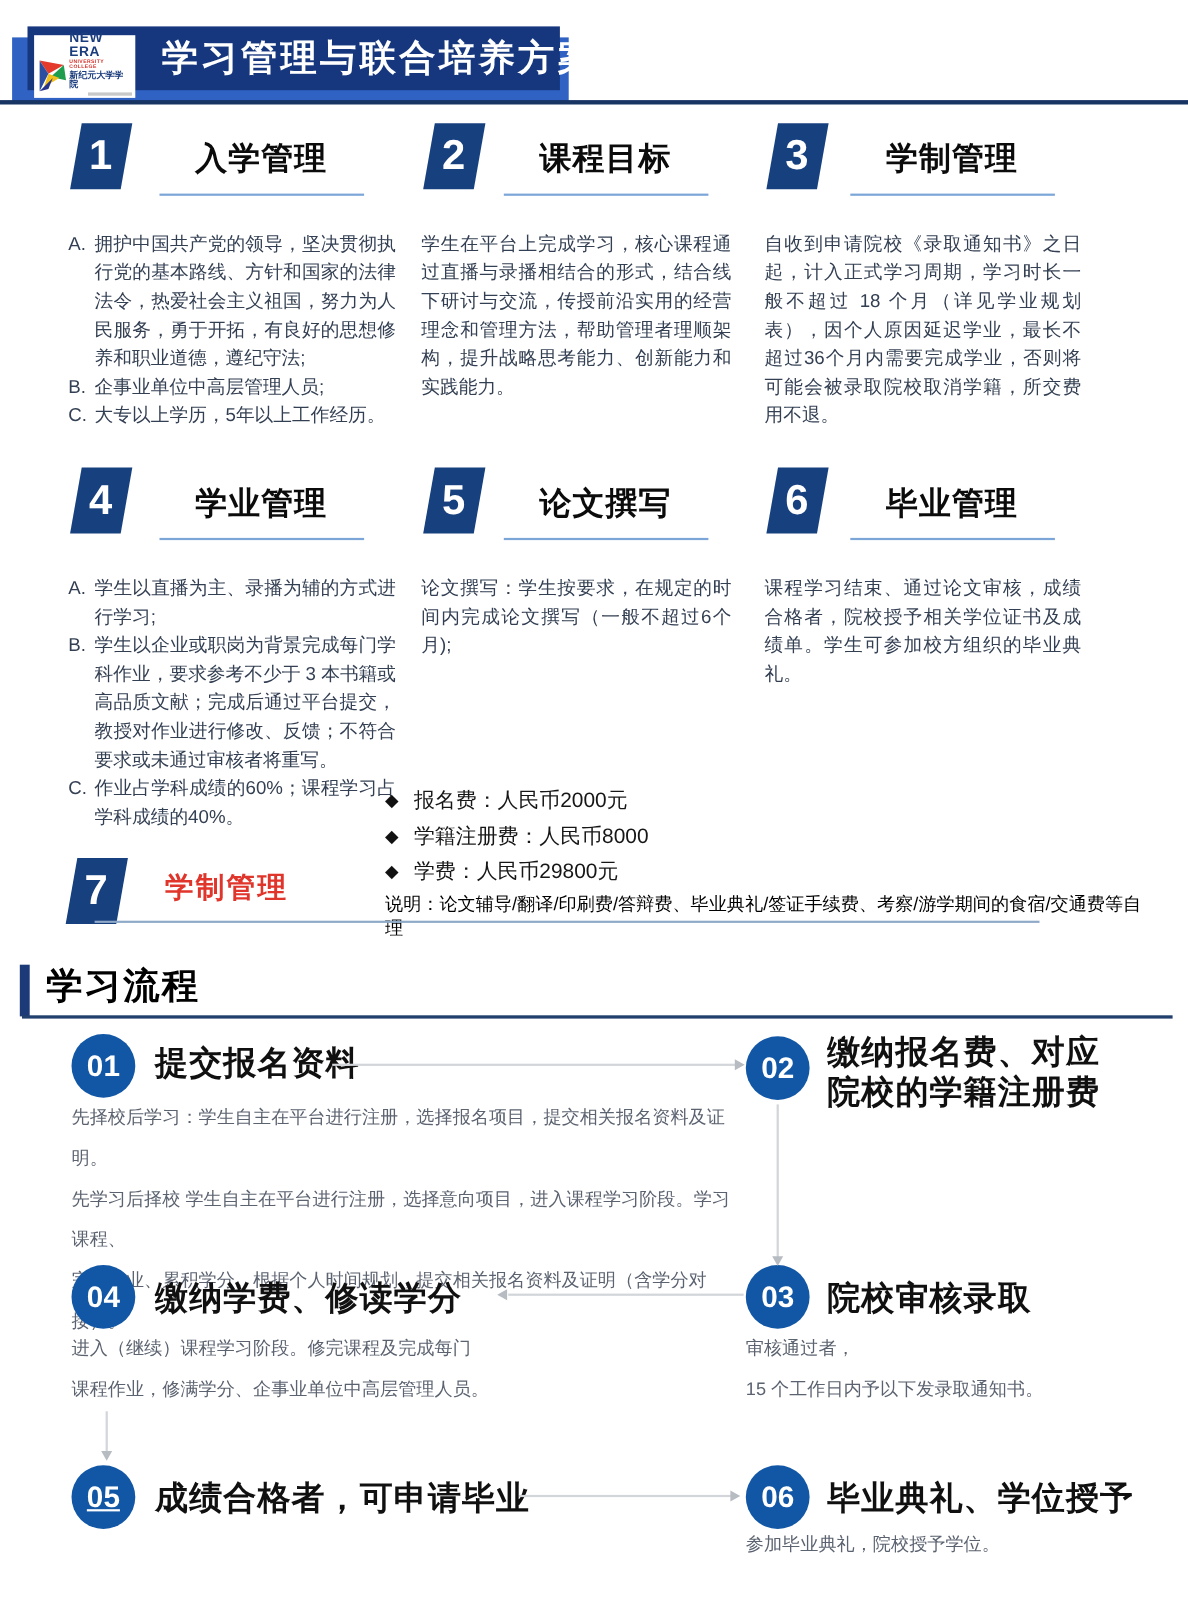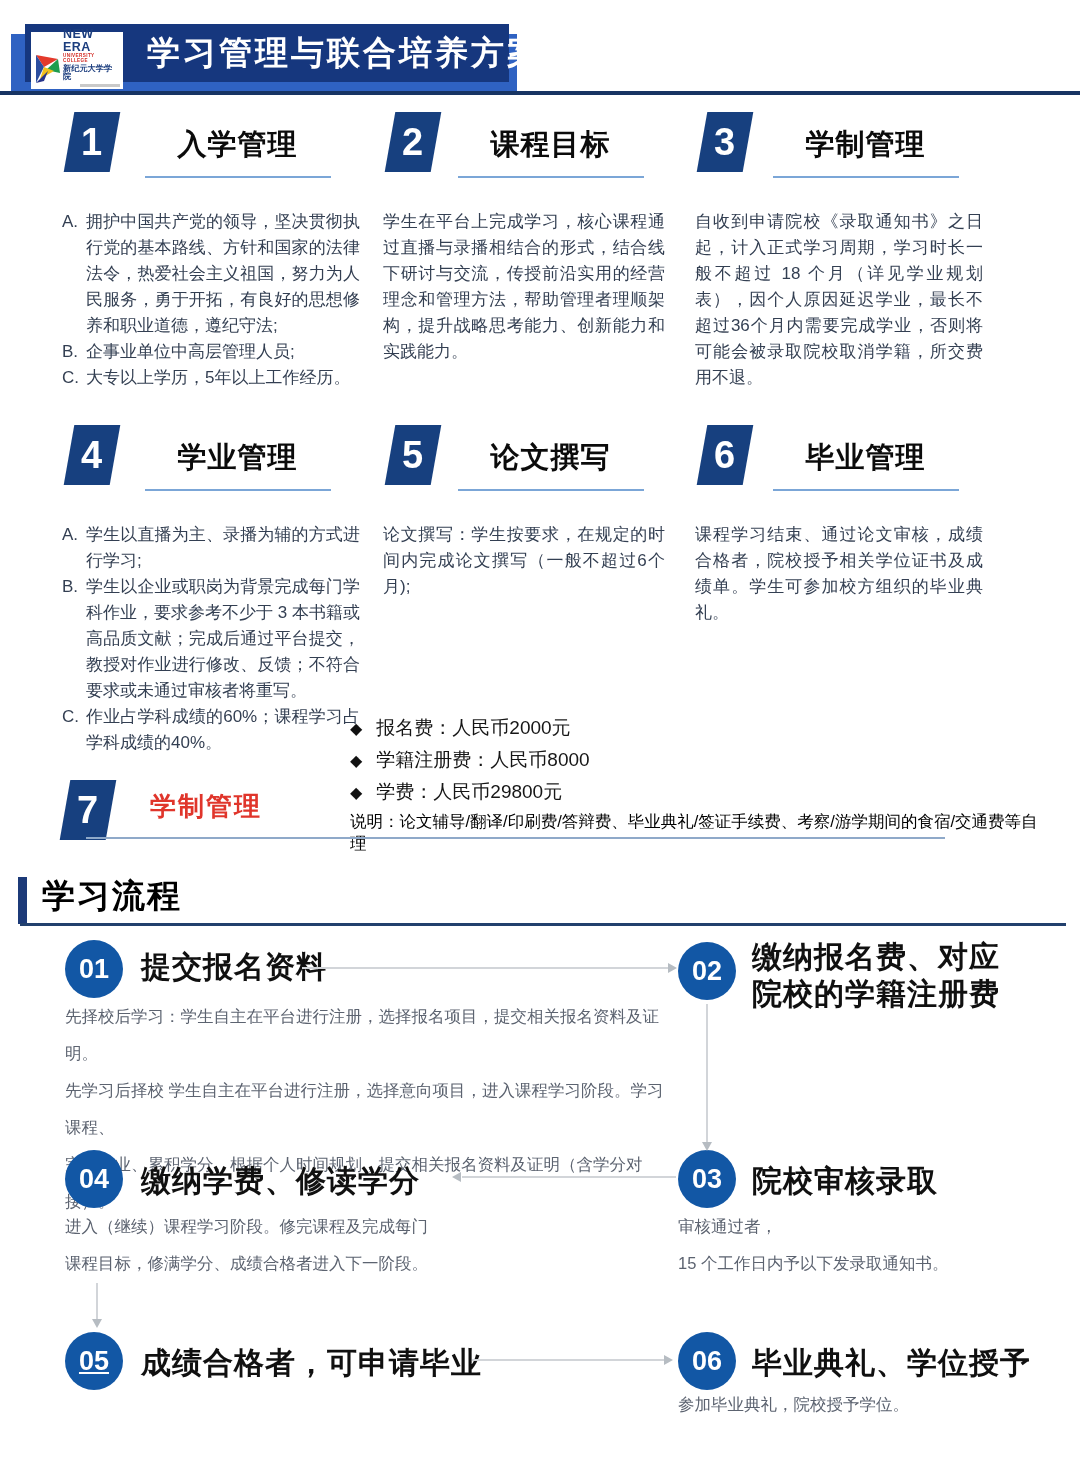--- a/index.html
+++ b/index.html
@@ -235,21 +235,21 @@
     </div>
   <div class="step-title" style="left:752px;top:1162px;">院校审核录取</div>
   <div class="step-body" style="left:678px;top:1208px;width:360px;">审核通过者，
 15 个工作日内予以下发录取通知书。</div>
 
   <div class="step-circle" style="left:65px;top:1150px;">
       <span>04</span>
     </div>
   <div class="step-title" style="left:141px;top:1162px;text-align:right;">缴纳学费、修读学分</div>
   <div class="step-body" style="left:65px;top:1208px;width:560px;">进入（继续）课程学习阶段。修完课程及完成每门
-课程目标，修满学分、成绩合格者进入下一阶段。</div>
+课程作业，修满学分、企事业单位中高层管理人员。</div>
 
   <div class="step-circle" style="left:65px;top:1332px;text-decoration:underline;">
       <span>05</span>
     </div>
   <div class="step-title" style="left:141px;top:1344px;">成绩合格者，可申请毕业</div>
 
   <div class="step-circle" style="left:678px;top:1332px;text-align:right;">
       <span>06</span>
     </div>
   <div class="step-title" style="left:752px;top:1344px;">毕业典礼、学位授予</div>

